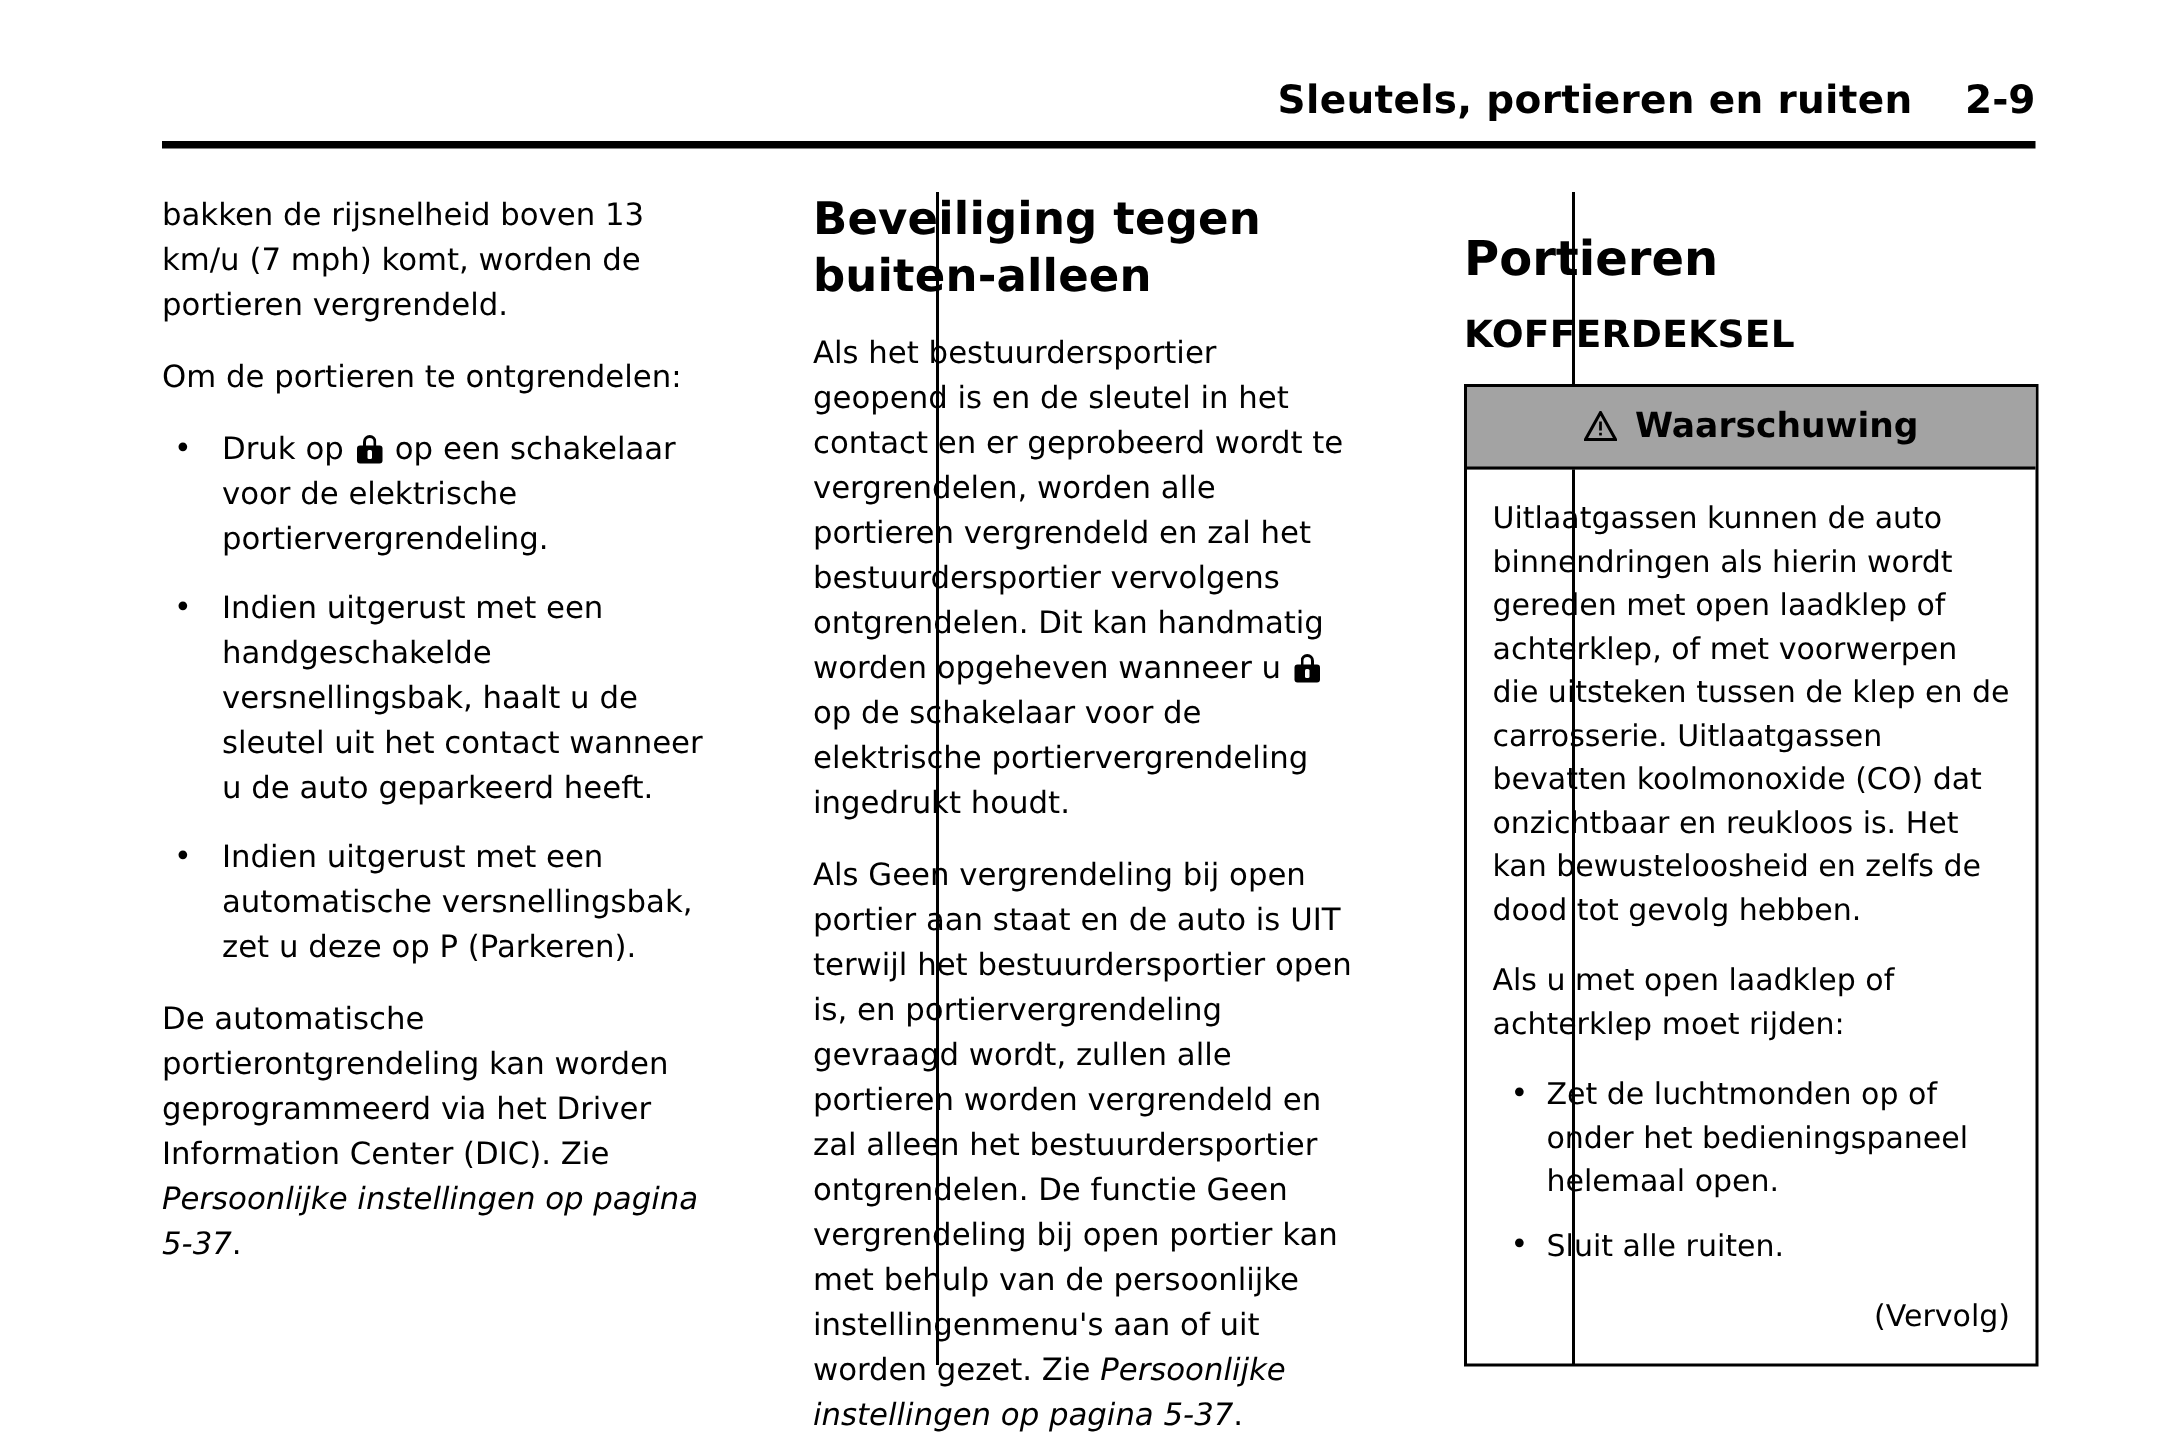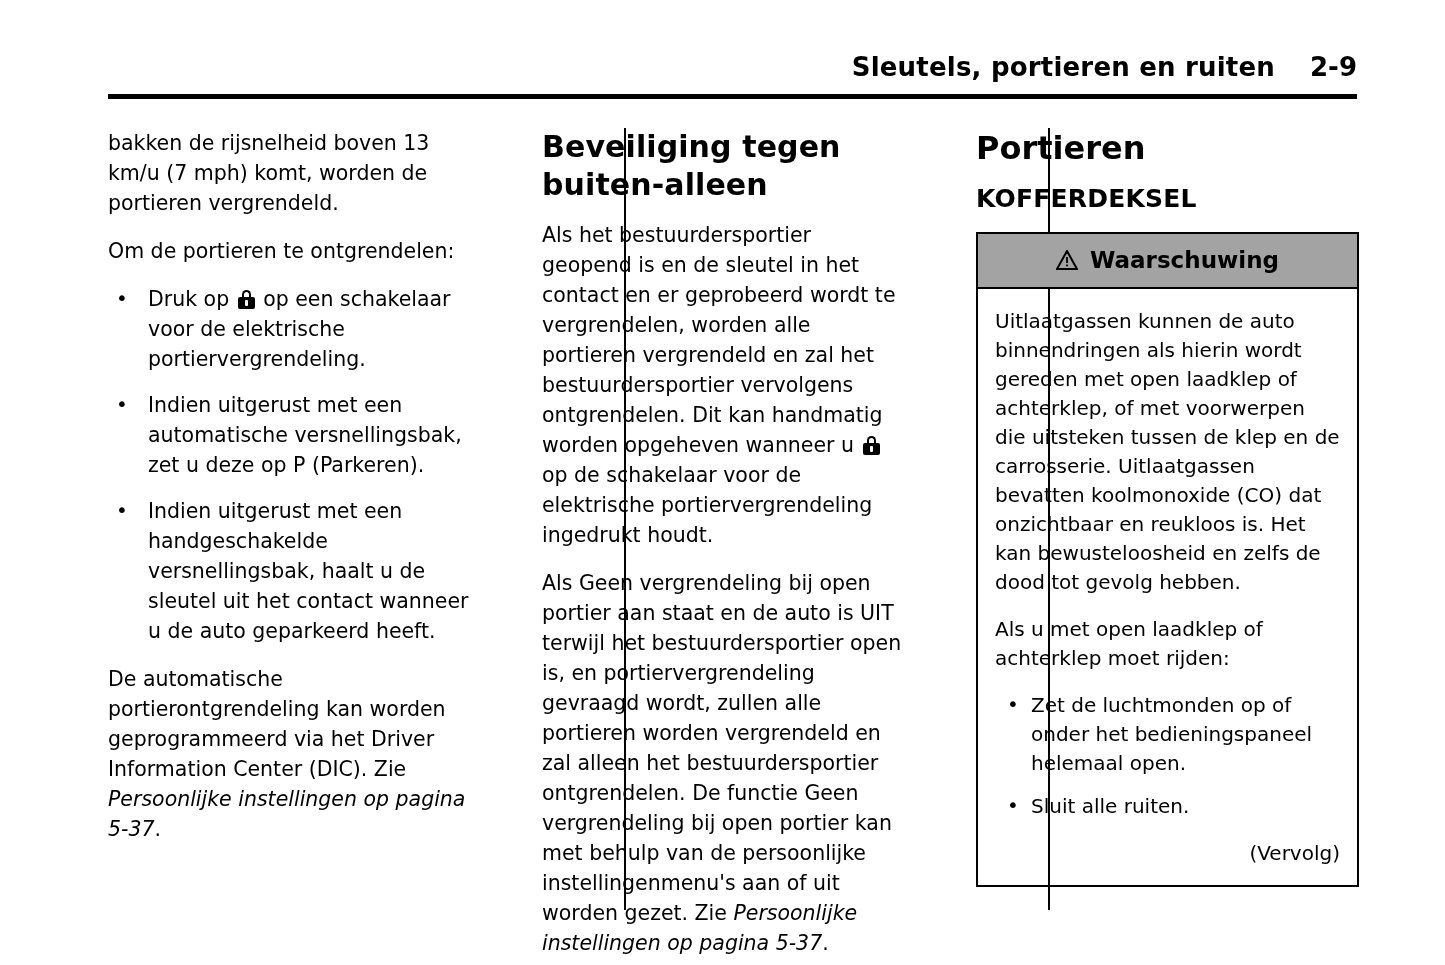--- a/index.html
+++ b/index.html
@@ -66,21 +66,21 @@
     width: 1252px;
     height: 782px;
     display: flex;
   }
   .col {
     position: relative;
     box-sizing: border-box;
   }
   .col-1 { width: 404px; padding-right: 34px; }
   .col-2 { width: 424px; padding-left: 30px; padding-right: 30px; }
-  .col-3 { width: 424px; padding-left: 40px; }
+  .col-3 { width: 424px; padding-left: 40px; margin-top: 24px; }
 
   .vrule {
     position: absolute;
     top: 0;
     width: 2px;
     background: #000;
     height: 782px;
   }
   .vrule-1 { left: 516px; }
   .vrule-2 { left: 940px; }
@@ -240,24 +240,24 @@
 
     <div class="col col-1">
       <p>bakken de rijsnelheid boven 13 km/u (7 mph) komt, worden de portieren vergrendeld.</p>
       <p>Om de portieren te ontgrendelen:</p>
 
       <ul class="bullets">
         <li>
           <span>Druk op </span><span class="lock-icon"><span class="shackle"></span><span class="body"></span><span class="keyhole"></span></span><span> op een schakelaar voor de elektrische portiervergrendeling.</span>
         </li>
         <li>
-          <span>Indien uitgerust met een automatische versnellingsbak, zet u deze op P (Parkeren).</span>
+          <span>Indien uitgerust met een handgeschakelde versnellingsbak, haalt u de sleutel uit het contact wanneer u de auto geparkeerd heeft.</span>
         </li>
         <li>
-          <span>Indien uitgerust met een handgeschakelde versnellingsbak, haalt u de sleutel uit het contact wanneer u de auto geparkeerd heeft.</span>
+          <span>Indien uitgerust met een automatische versnellingsbak, zet u deze op P (Parkeren).</span>
         </li>
       </ul>
 
       <p><span>De automatische portierontgrendeling kan worden geprogrammeerd via het Driver Information Center (DIC). Zie </span><span class="it">Persoonlijke instellingen op pagina 5-37</span><span>.</span></p>
     </div>
 
     <div class="col col-2">
       <div class="h1">Beveiliging tegen buiten‐alleen</div>
 
       <p><span>Als het bestuurdersportier geopend is en de sleutel in het contact en er geprobeerd wordt te vergrendelen, worden alle portieren vergrendeld en zal het bestuurdersportier vervolgens ontgrendelen. Dit kan handmatig worden opgeheven wanneer u </span><span class="lock-icon"><span class="shackle"></span><span class="body"></span><span class="keyhole"></span></span><span> op de schakelaar voor de elektrische portiervergrendeling ingedrukt houdt.</span></p>

